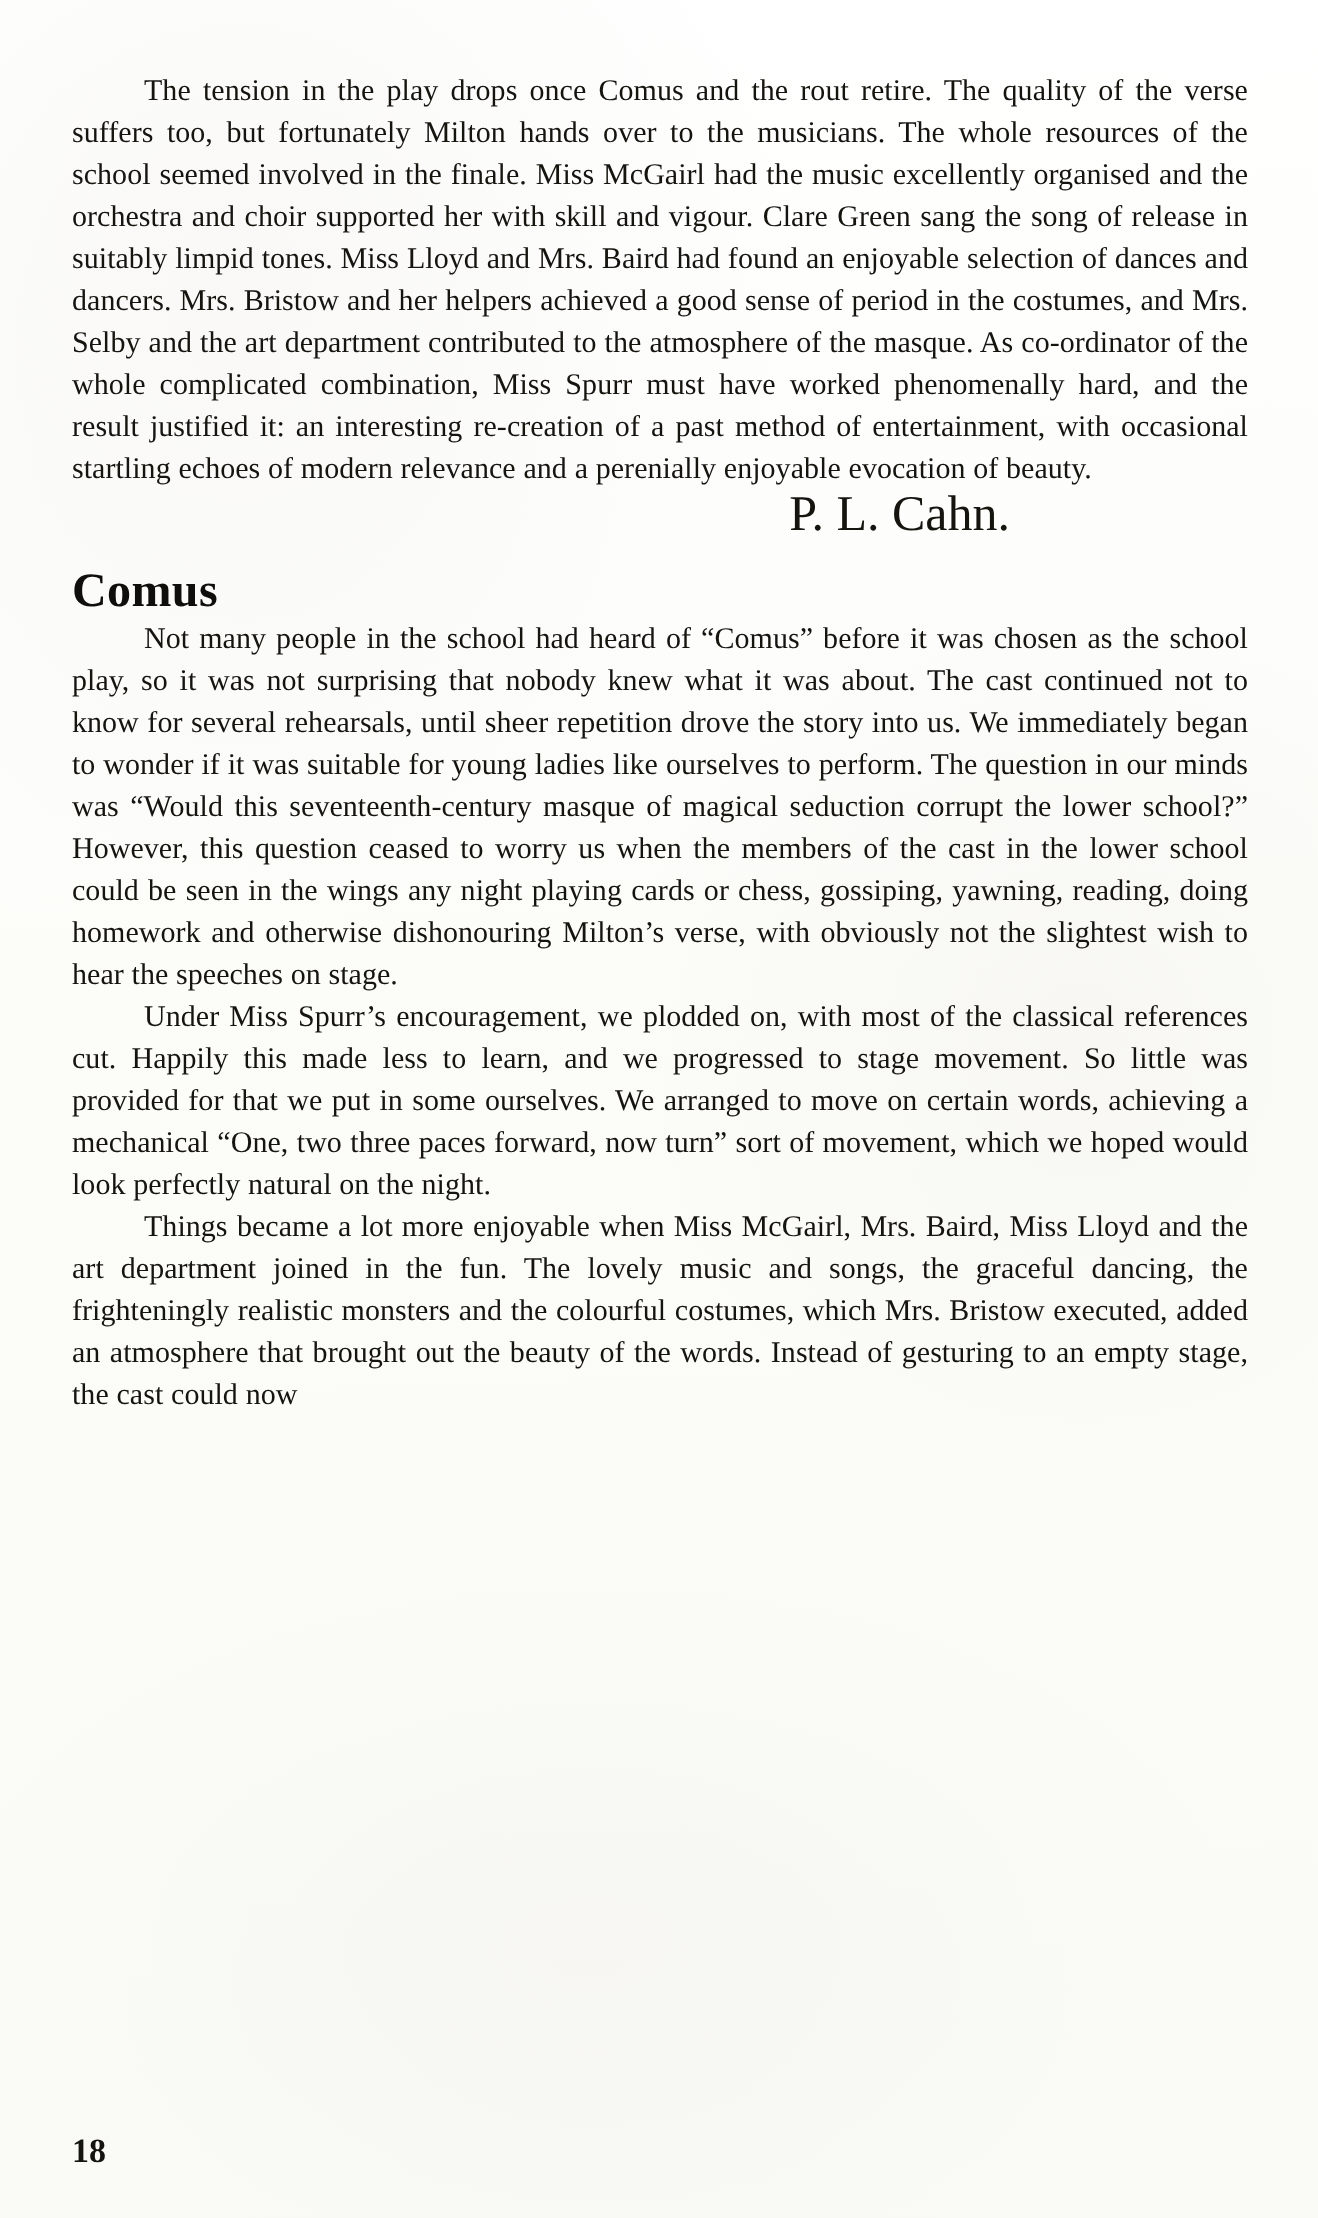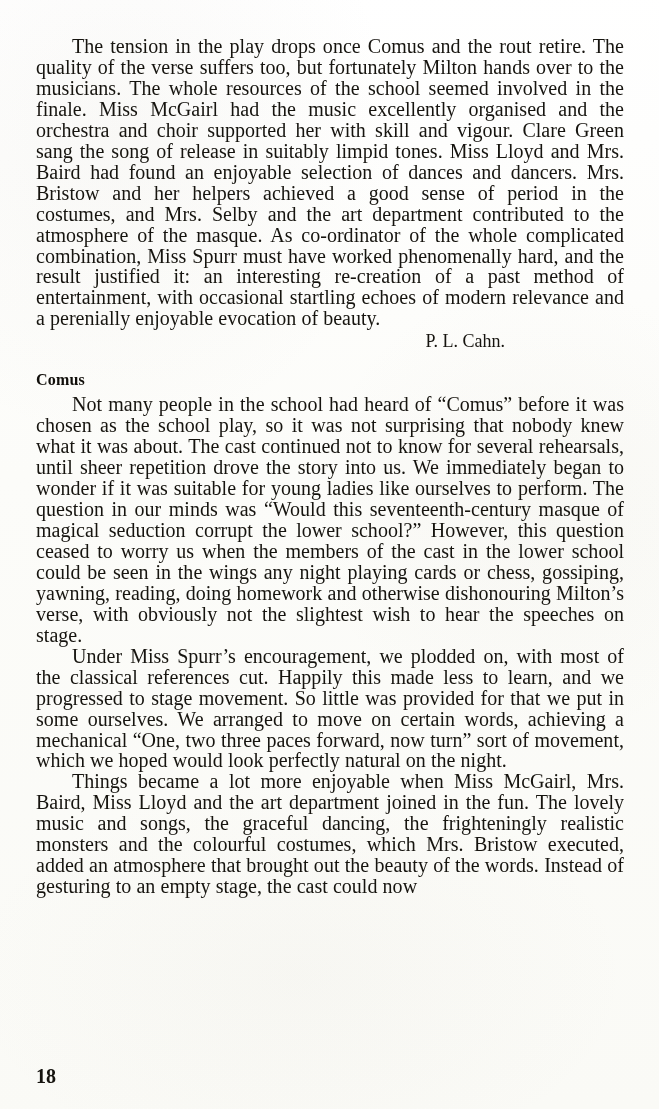--- a/index.html
+++ b/index.html
@@ -36,54 +36,54 @@
     position: absolute;
     left: 36px;
     top: 36px;
     width: 588px;
   }
   p.body-para {
     margin: 0;
     text-align: justify;
     text-justify: inter-word;
     text-indent: 36px;
-    font-size: 20px;
+    font-size: 15px;
     line-height: 20.95px;
     letter-spacing: 0.02px;
     word-spacing: 0.1px;
     hyphens: none;
     color: #16140f;
   }
   p.body-para.tight-first {
     text-indent: 36px;
   }
   .byline {
     margin: 0;
     padding-top: 2px;
     text-align: right;
     padding-right: 119px;
-    font-size: 18px;
+    font-size: 25px;
     line-height: 20.95px;
     color: #16140f;
   }
   .section-heading {
     margin: 0;
     padding-top: 18px;
     padding-bottom: 3px;
-    font-size: 16px;
+    font-size: 24px;
     line-height: 20.95px;
     font-weight: bold;
     letter-spacing: 0.2px;
     color: #100e0a;
   }
   .page-number {
     position: absolute;
     left: 36px;
     bottom: 22px;
-    font-size: 20px;
+    font-size: 17px;
     line-height: 20.95px;
     font-weight: bold;
     color: #16140f;
     z-index: 2;
   }
 </style>
 </head>
 <body>
 
 <div class="paper-texture"></div>

